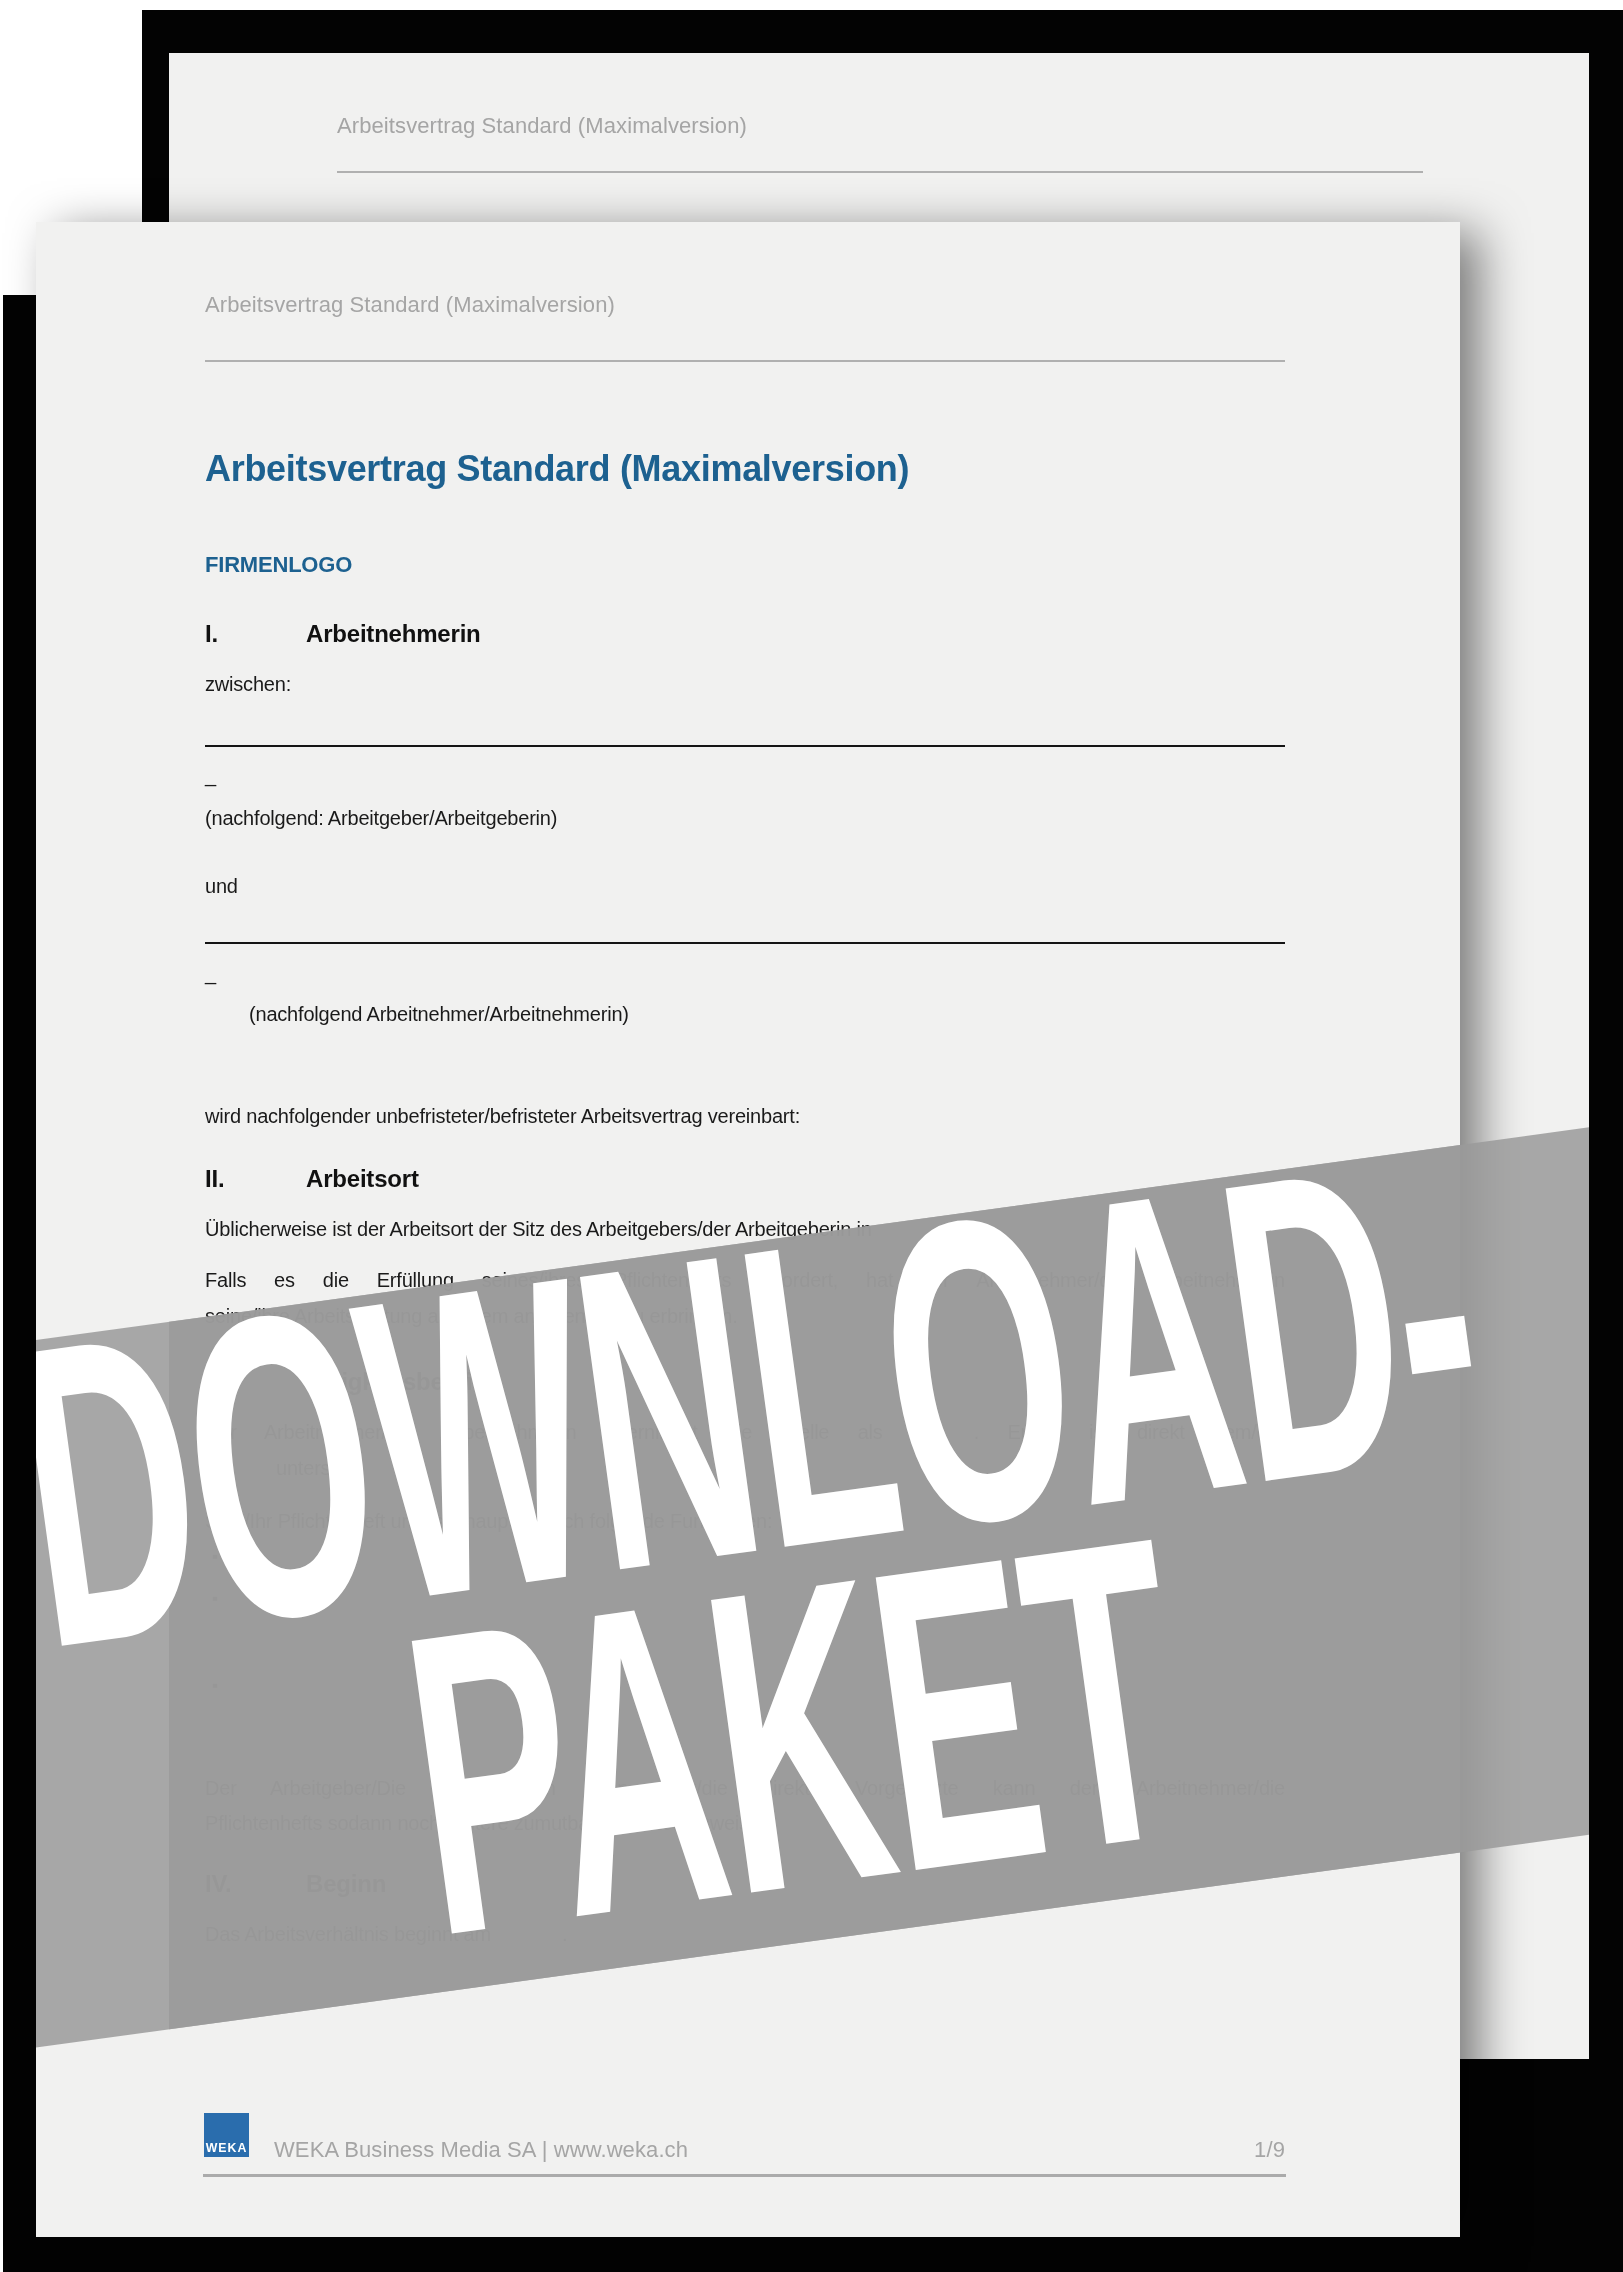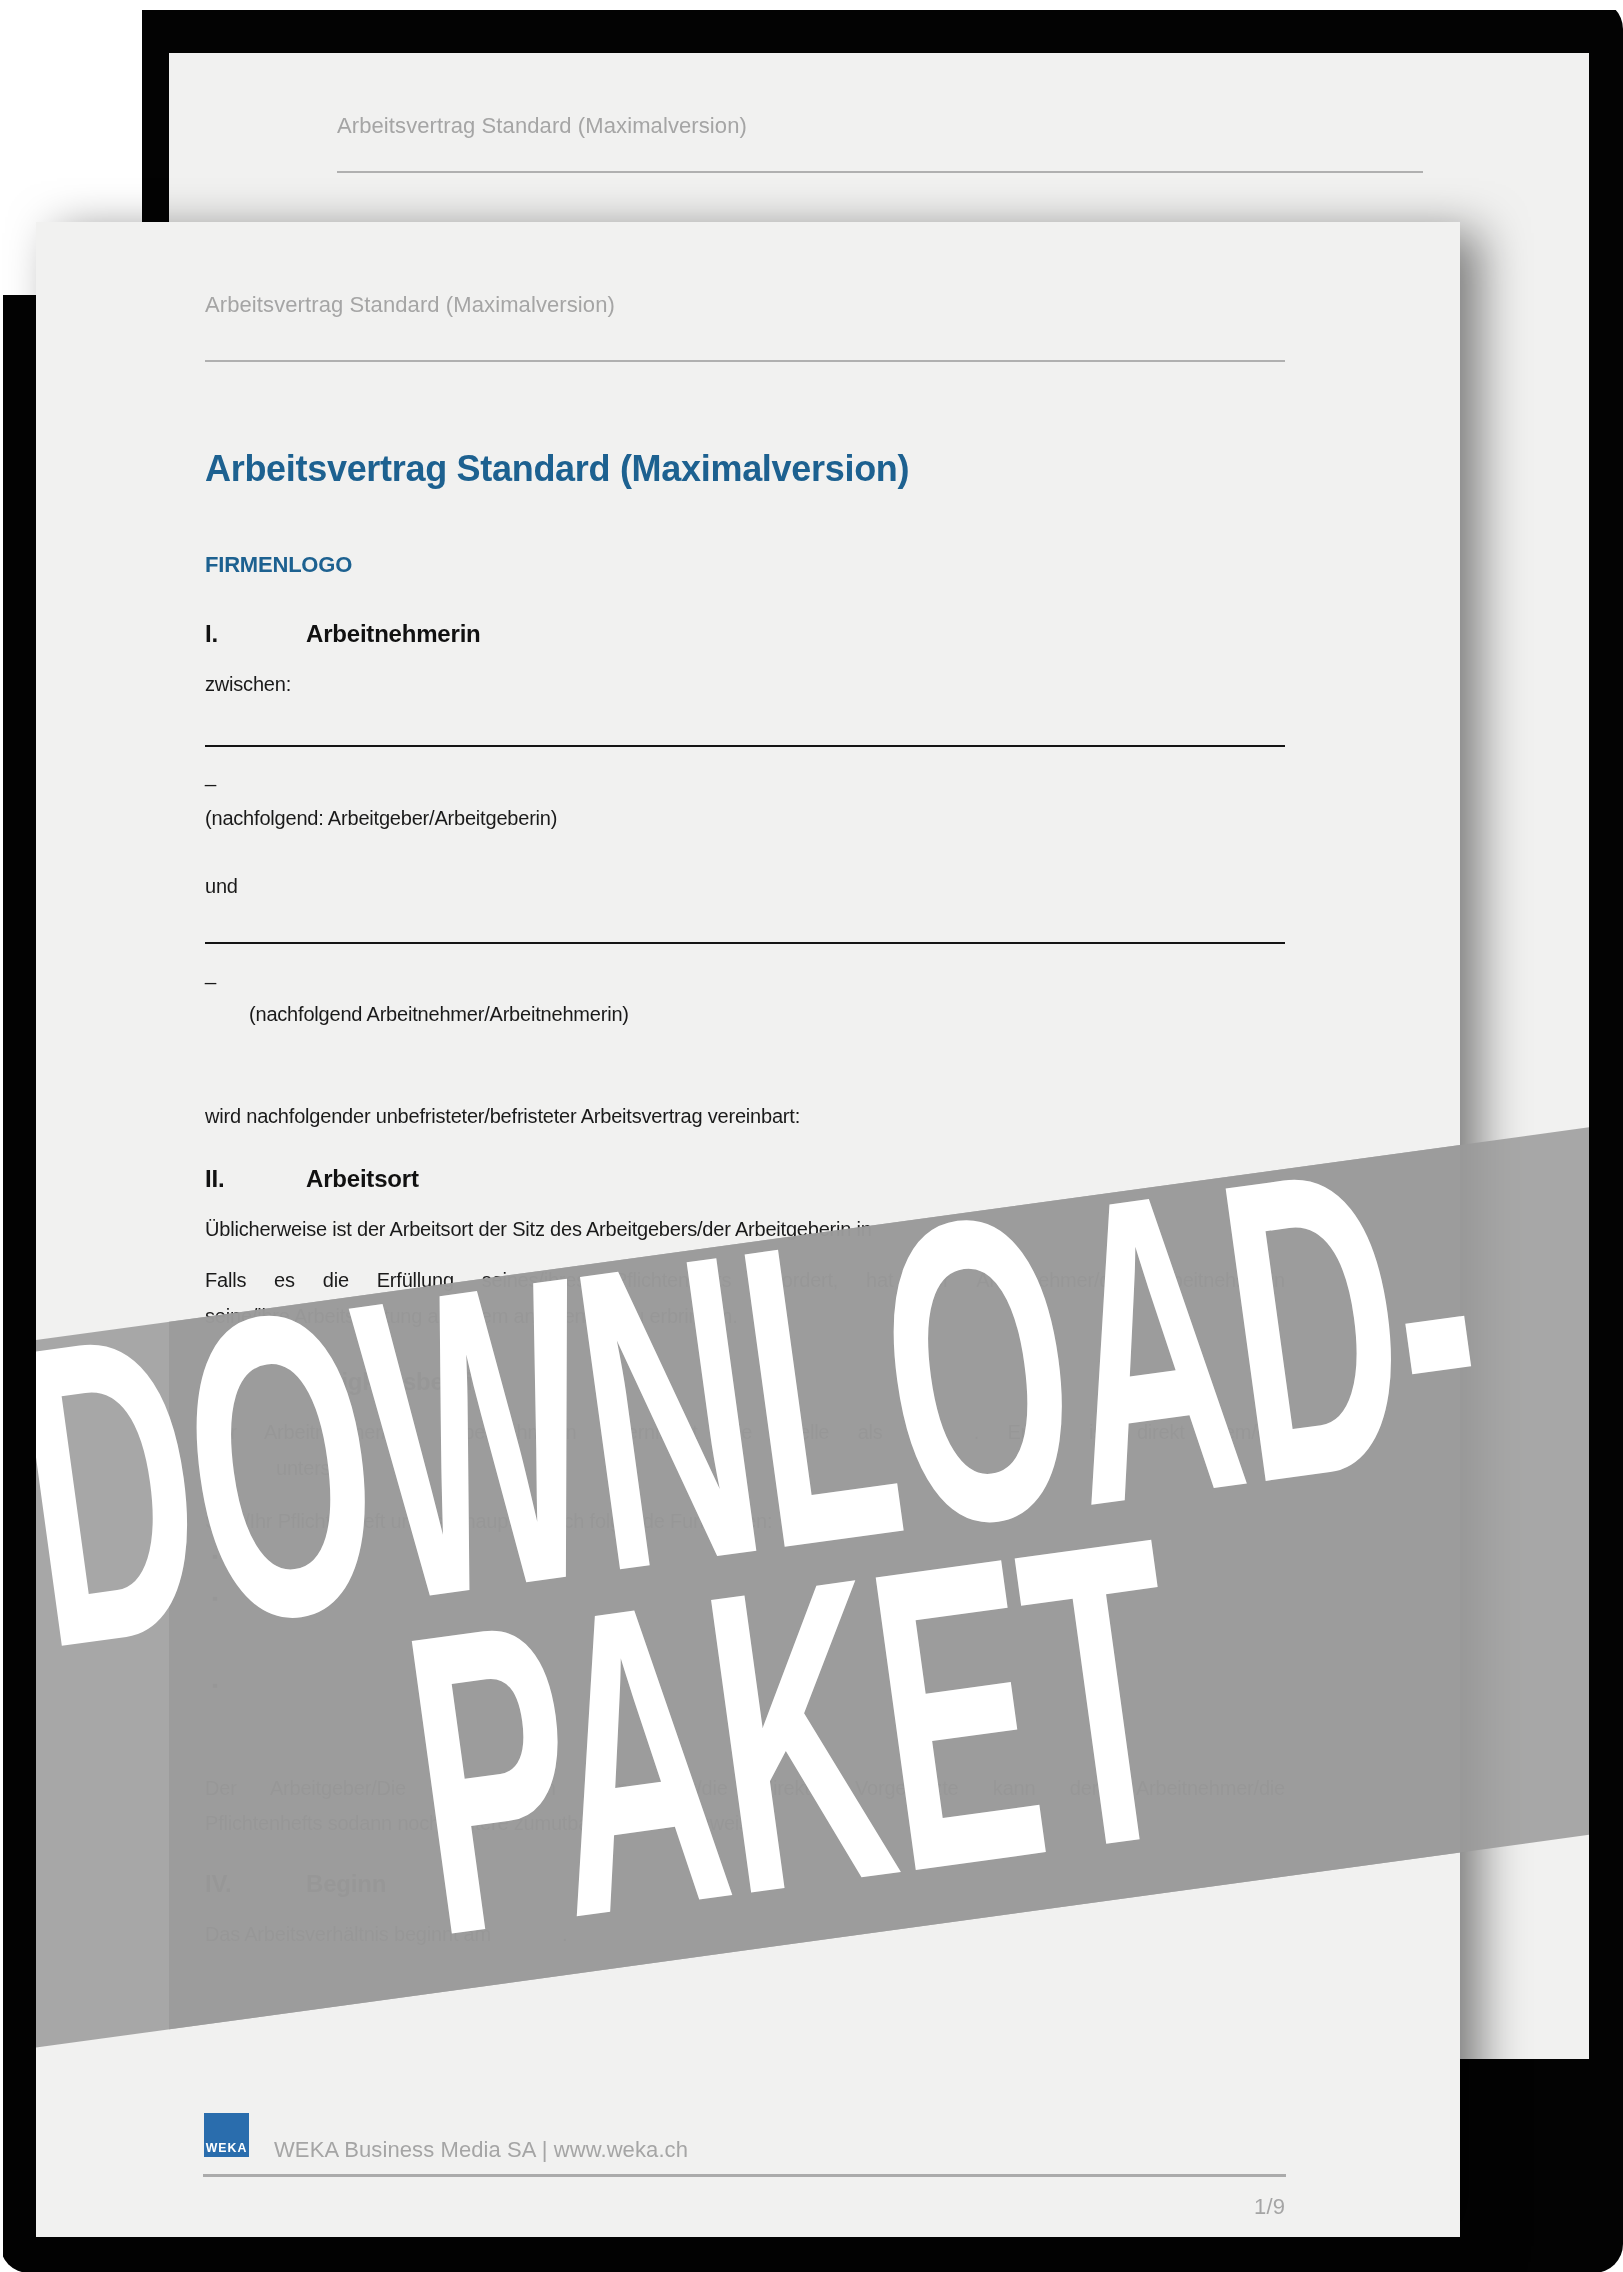--- a/index.html
+++ b/index.html
@@ -1,21 +1,20 @@
 <!DOCTYPE html>
 <html style="font-size:10.4px"><head>
 <meta charset="utf-8">
 <style>
   html,body{margin:0;padding:0;background:#ffffff;}
   #canvas{
     position:relative;width:1623px;height:2273px;overflow:hidden;
     background:#ffffff;
     font-family:"Liberation Sans", sans-serif;
     letter-spacing:-0.2px;
-    border-radius:29px;
   }
   
   .backdrop-a{position:absolute;left:142px;top:9.7px;width:1481px;height:2263px;background:#030303;}
   .backdrop-b{position:absolute;left:2.6px;top:295px;width:1478px;height:1977px;background:#030303;}
   
   .page{position:absolute;background:#f1f1f0;overflow:hidden;}
   .back-page{left:169px;top:53px;width:1420px;height:2006px;}
   .front-page{left:36px;top:222px;width:1424px;height:2015px;
     box-shadow:19.5px 9.7px 45px rgba(0,0,0,0.5);}
   
@@ -130,21 +129,21 @@
       <span>Beginn</span>
     </div>
     <div class="abs col body-txt" style="top:1695px;">
       <span>Das Arbeitsverhältnis beginnt am</span><span class="blank blank-sm"></span><span>.</span>
     </div>
 
     <div class="abs weka-logo" style="left:168px;top:1891px;">
       <span>WEKA</span>
     </div>
     <div class="abs footer-txt" style="left:238px;top:1915px;">WEKA Business Media SA | www.weka.ch</div>
-    <div class="abs footer-txt" style="left:169px;top:1972px;width:1080px;text-align:right;">1/9</div>
+    <div class="abs footer-txt" style="left:169px;top:1915px;width:1080px;text-align:right;">1/9</div>
     <div class="abs footer-rule" style="left:167px;top:1952px;width:1083px;"></div>
 
     <div class="wm-band">
       <div class="wm-text">
         <div>DOWNLOAD-</div>
         <div>PAKET</div>
       </div>
     </div>
   </div>
 

